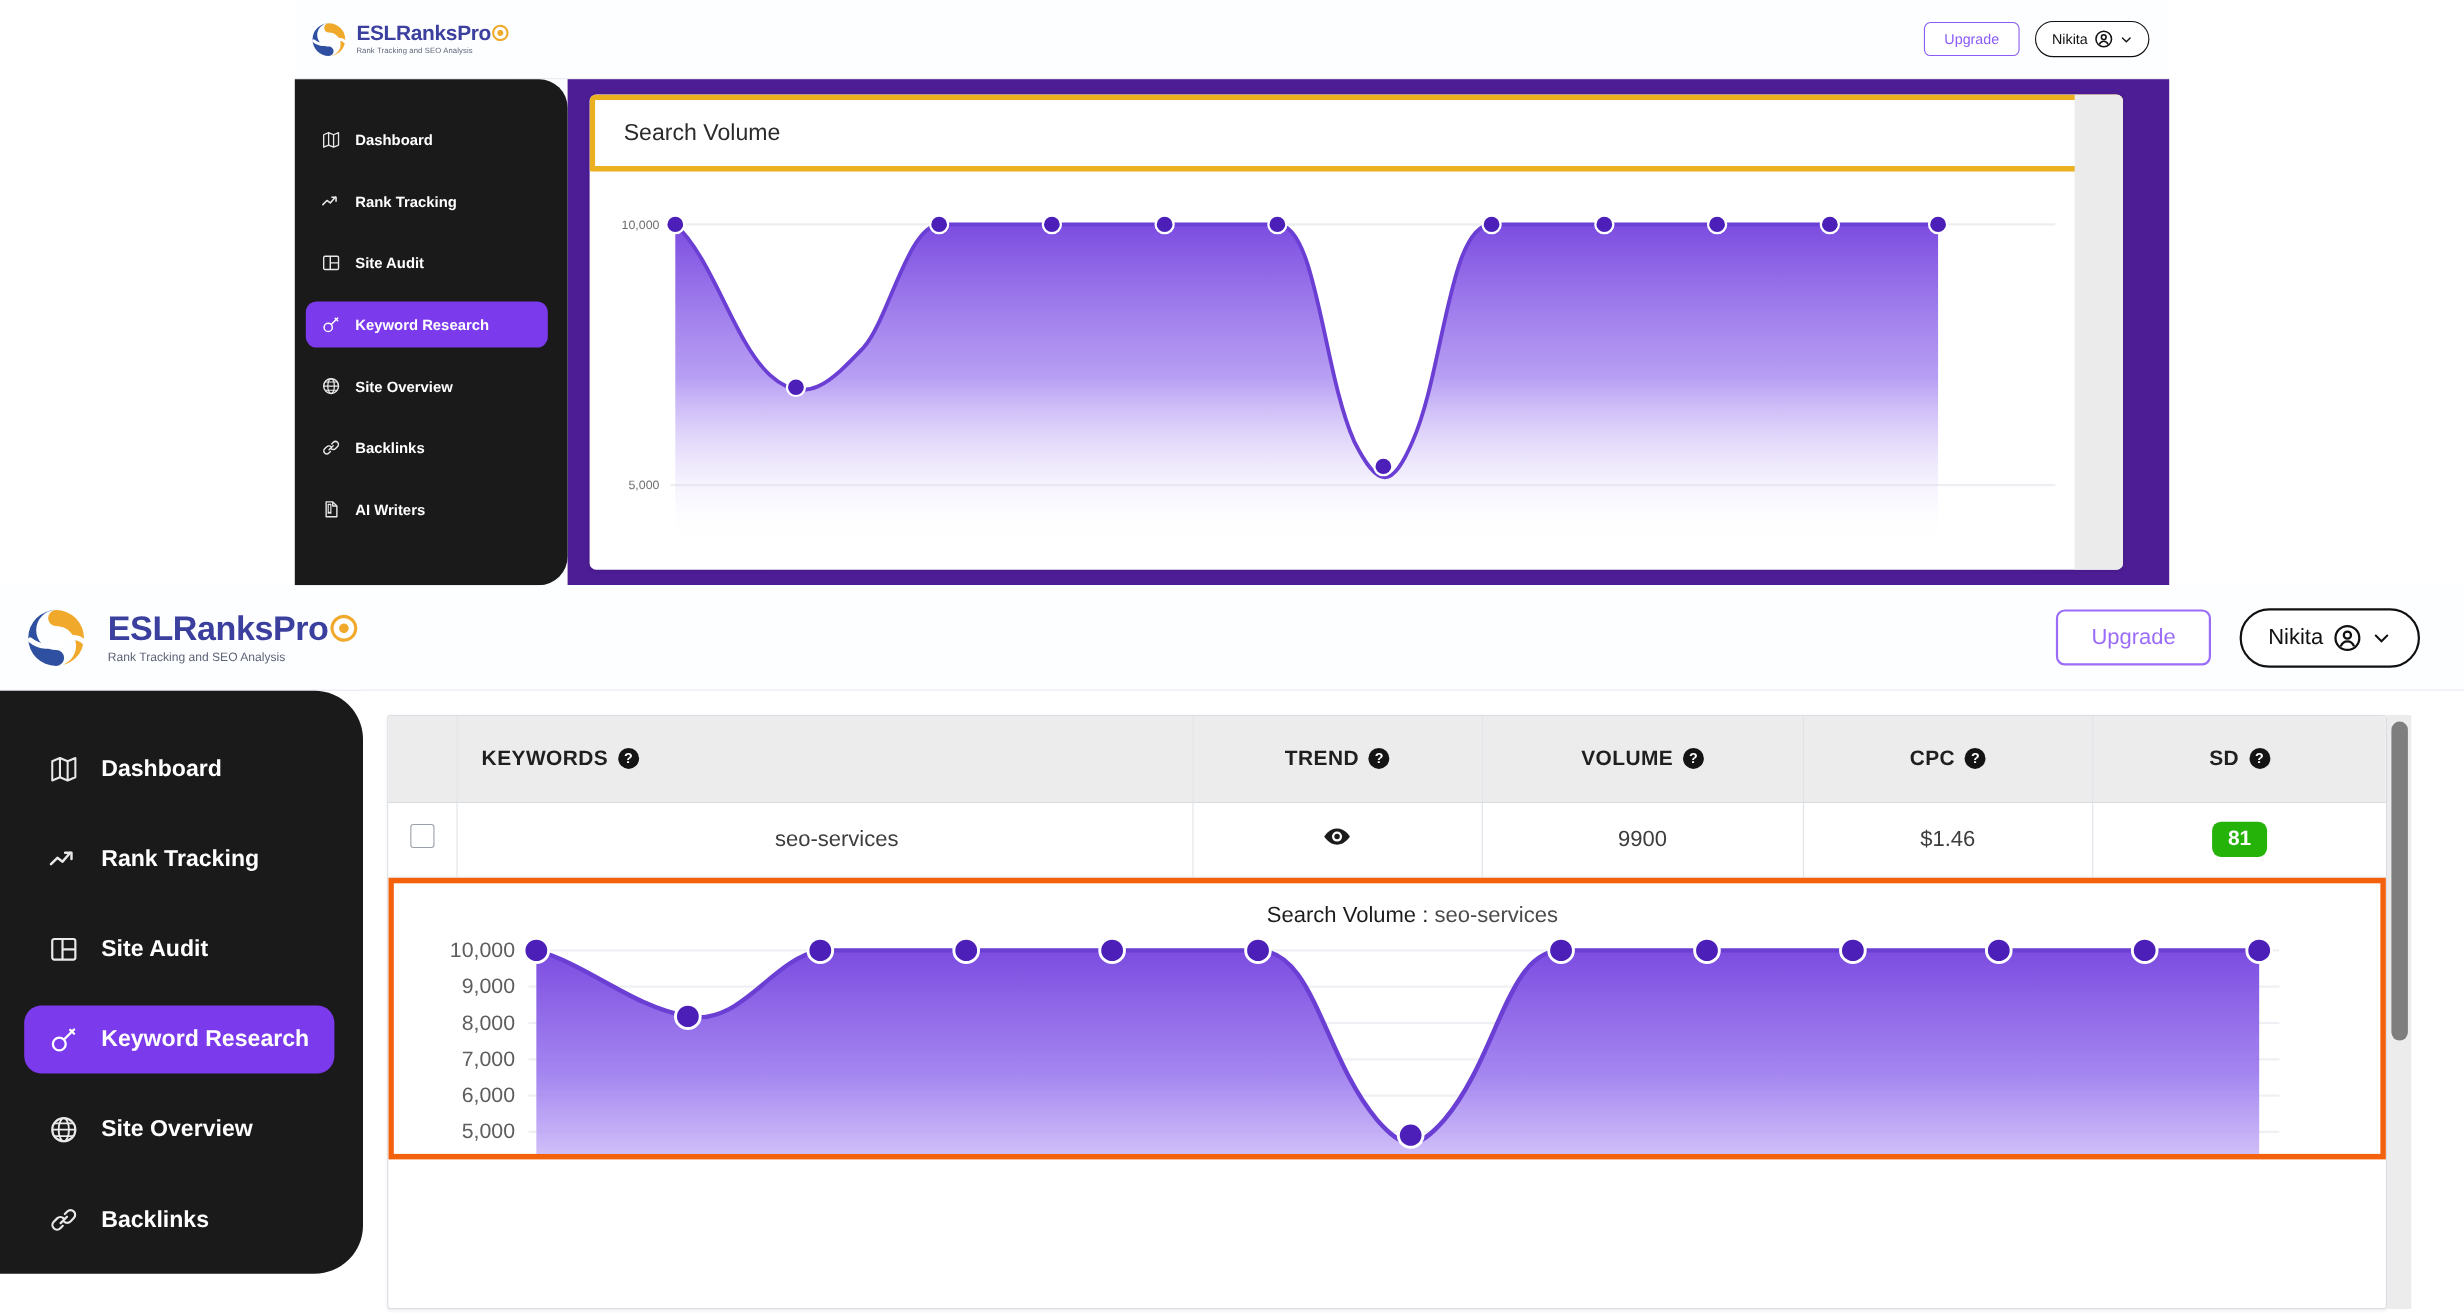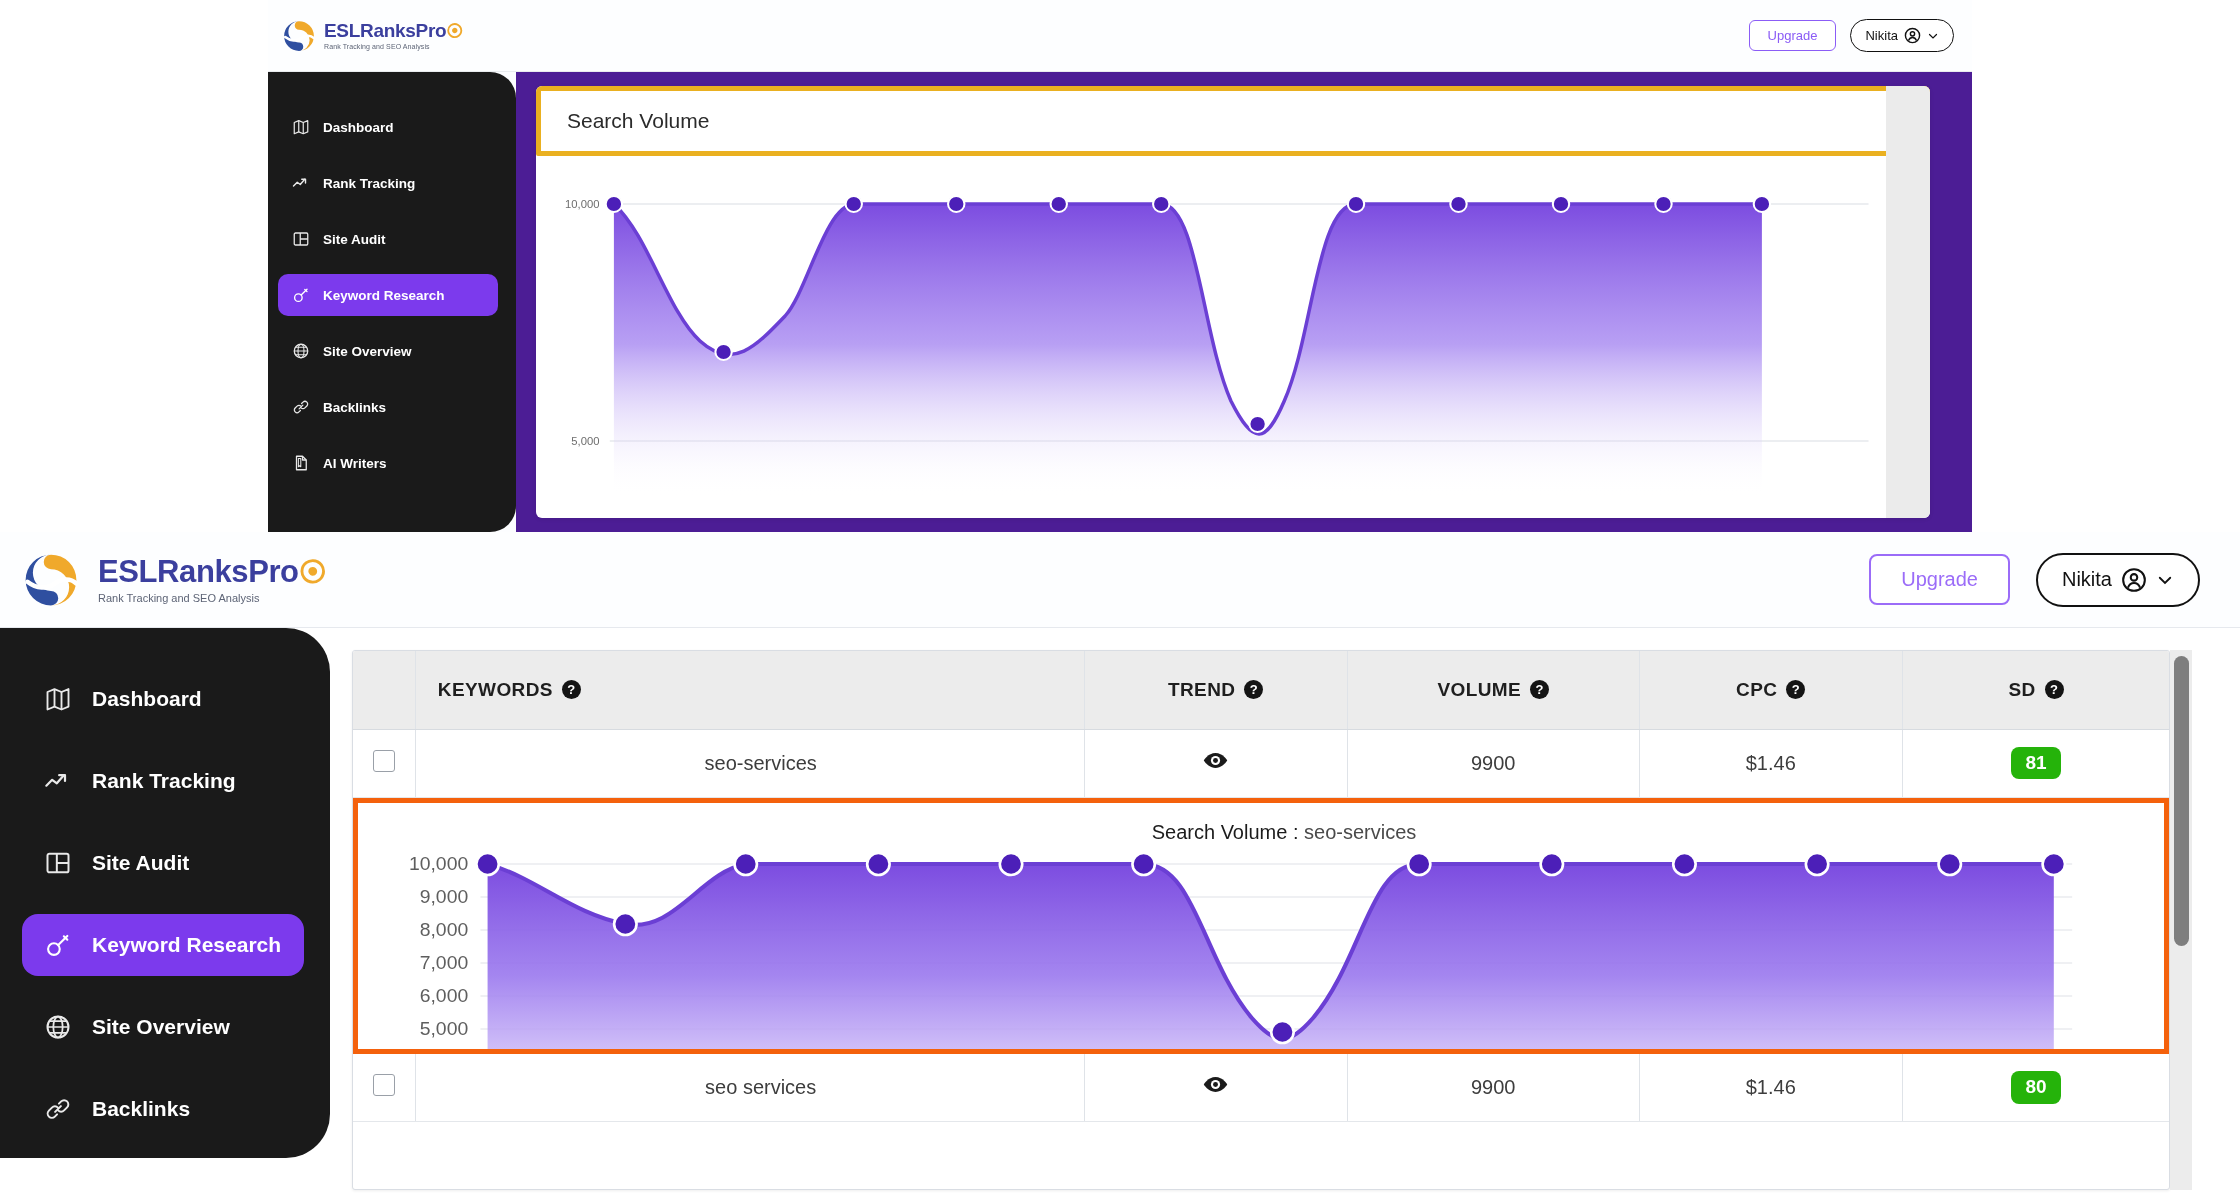--- a/index.html
+++ b/index.html
@@ -545,36 +545,20 @@
                           <circle cx="1430" cy="14" r="11"></circle>
                           <circle cx="1560" cy="14" r="11"></circle>
                           <circle cx="1662" cy="14" r="11"></circle>
                         </g>
                       </svg>
                     </div>
                   </div>
                 </td>
               </tr>
 
-              <tr>
-                <td><span class="cbx"></span></td>
-                <td class="kwname">seo services</td>
-                <td>
-                  <span class="eye">
-                    <svg width="27" height="27" viewBox="0 0 24 24">
-                      <path d="M1.6 12S5.4 5.4 12 5.4 22.4 12 22.4 12 18.6 18.6 12 18.6 1.6 12 1.6 12z" fill="#1b1b1b"></path>
-                      <circle cx="12" cy="12" r="4.1" fill="#ffffff"></circle>
-                      <circle cx="12" cy="12" r="2.2" fill="#1b1b1b"></circle>
-                    </svg>
-                  </span>
-                </td>
-                <td>9900</td>
-                <td>$1.46</td>
-                <td><span class="sd-badge">80</span></td>
-              </tr>
 
             </tbody>
           </table>
         </div>
 
         <div class="vscroll-track" style="right:48px; top:22px; height:540px;">
           <div class="vscroll-thumb" style="top:6px; height:290px;"></div>
         </div>
       </div>
 

